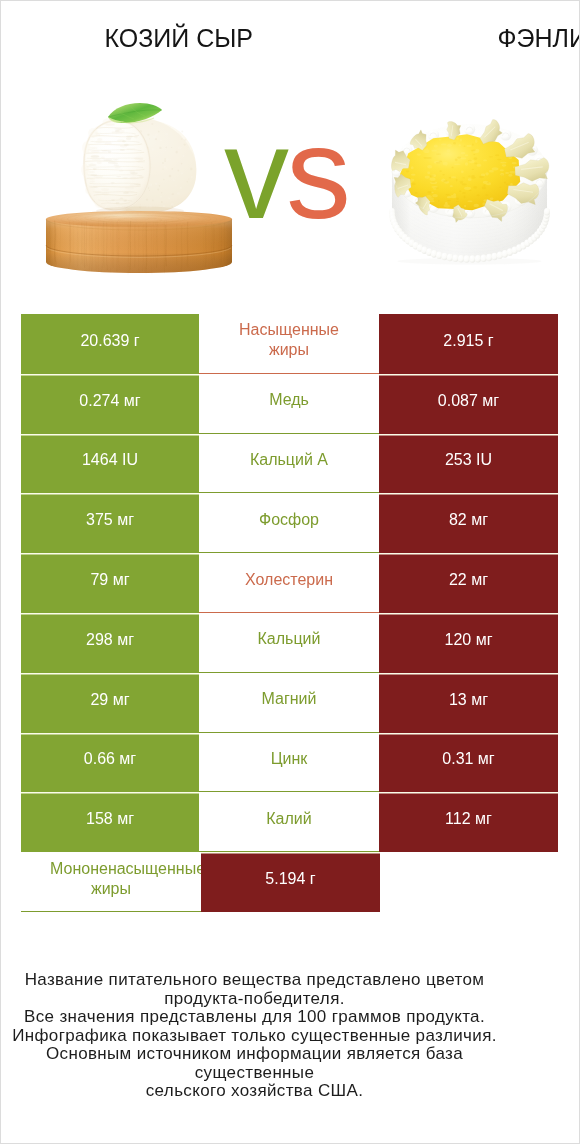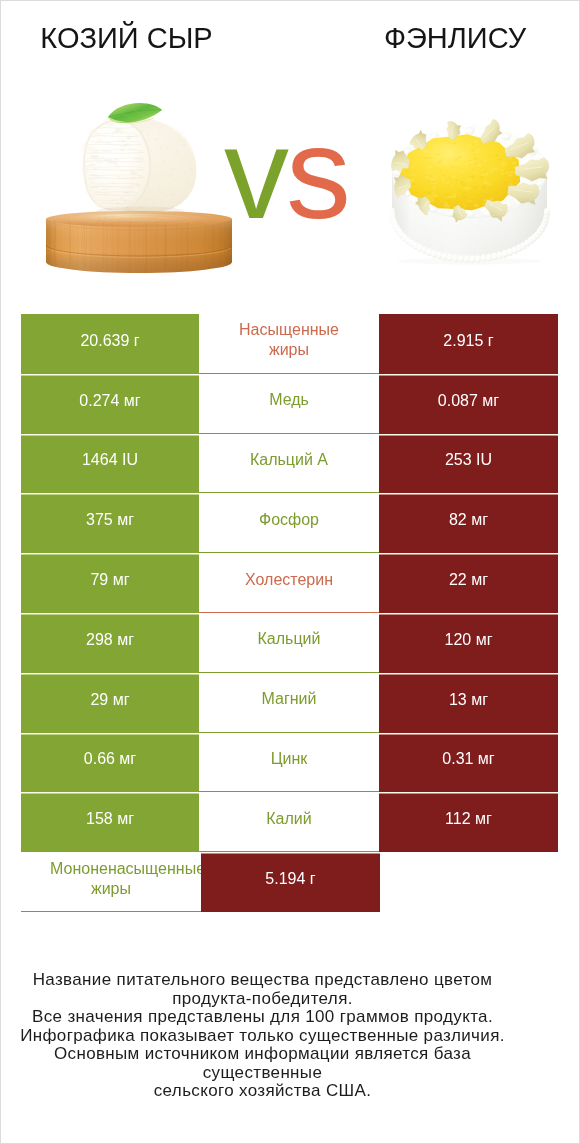--- a/index.html
+++ b/index.html
@@ -2,21 +2,21 @@
 <html><head>
 <meta charset="utf-8">
 <style>
   html,body{margin:0;padding:0;}
   body{width:580px;height:1144px;background:#fff;font-family:"Liberation Sans",sans-serif;overflow:hidden;}
   .page{position:relative;width:580px;height:1144px;background:#fff;}
   .page-border{position:absolute;left:0;top:0;width:580px;height:1144px;box-sizing:border-box;border:1px solid #dcdcdc;pointer-events:none;z-index:50;}
 
   
   .titles{position:absolute;top:0;left:0;width:580px;height:66px;}
-  .title{position:absolute;top:23px;font-size:29px;color:#151515;text-align:center;font-weight:400;text-transform:uppercase;line-height:30px;}
+  .title{position:absolute;top:23px;font-size:25px;color:#151515;text-align:right;font-weight:400;text-transform:uppercase;line-height:30px;}
   .title.left{left:0;width:253px;}
   .title.right{left:290px;width:330px;}
 
   
   .hero{position:absolute;top:66px;left:0;width:580px;height:230px;padding-left:33px;}
   .prod{position:absolute;}
   .prod.left{left:18px;top:26px;width:230px;height:200px;}
   .prod.right{left:373px;top:11px;width:194px;height:202px;}
   .vs{position:absolute;left:224px;top:37px;font-size:130px;line-height:140px;font-weight:400;letter-spacing:-3px;white-space:nowrap;}
   .vs .v{color:#7ba32b;}
@@ -27,21 +27,21 @@
   .row{position:relative;height:59.8px;display:flex;}
   .cell{box-sizing:border-box;display:flex;align-items:center;justify-content:center;
         text-align:center;font-size:16px;line-height:20px;padding-bottom:6px;}
   .cell.l{flex:0 0 178px;background:#82a533;color:#fff;}
   .cell.m{flex:0 0 180px;background:#fff;border-bottom:1px solid;position:relative;z-index:1;overflow:visible;}
   .cell.m .lbl{display:block;width:122px;text-align:center;}
   .cell.r{flex:0 0 179px;background:#7f1d1d;color:#fff;position:relative;z-index:2;}
   .row + .row .cell.l, .row + .row .cell.r{box-shadow:inset 0 1.6px 0 #fbfde9;}
   
   
-  .footer{position:absolute;left:8px;top:971px;width:509px;text-align:center;font-size:17px;color:#1d1d1d;line-height:18.5px;letter-spacing:0.35px;}
+  .footer{position:absolute;left:0;top:971px;width:509px;text-align:center;font-size:17px;color:#1d1d1d;line-height:18.5px;letter-spacing:0.35px;}
 </style>
 </head>
 <body>
 
 <div class="page">
   <div class="page-border"></div>
   <div class="titles">
     <div class="title left">Козий сыр</div>
     <div class="title right">Фэнлису</div>
   </div>

